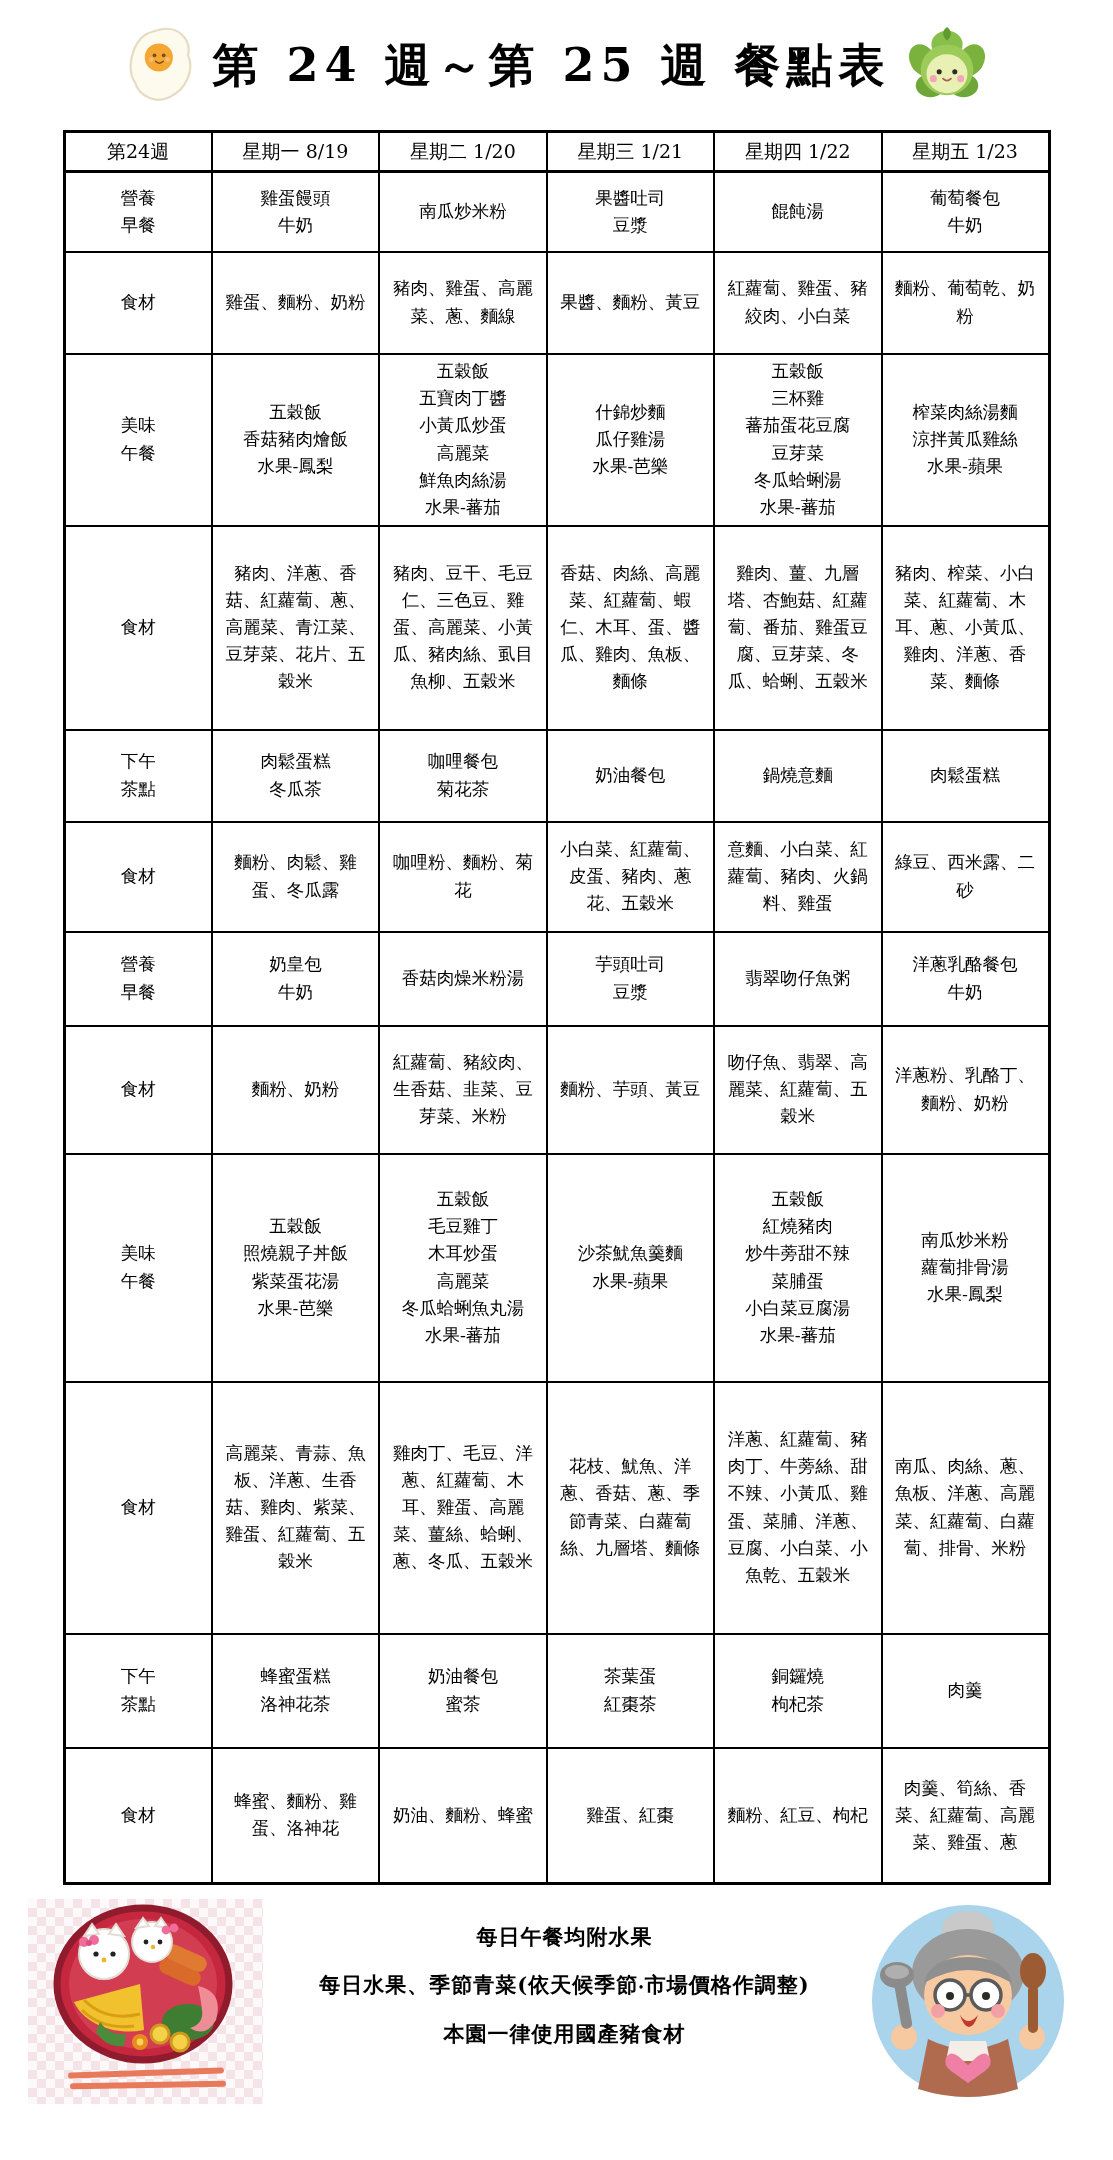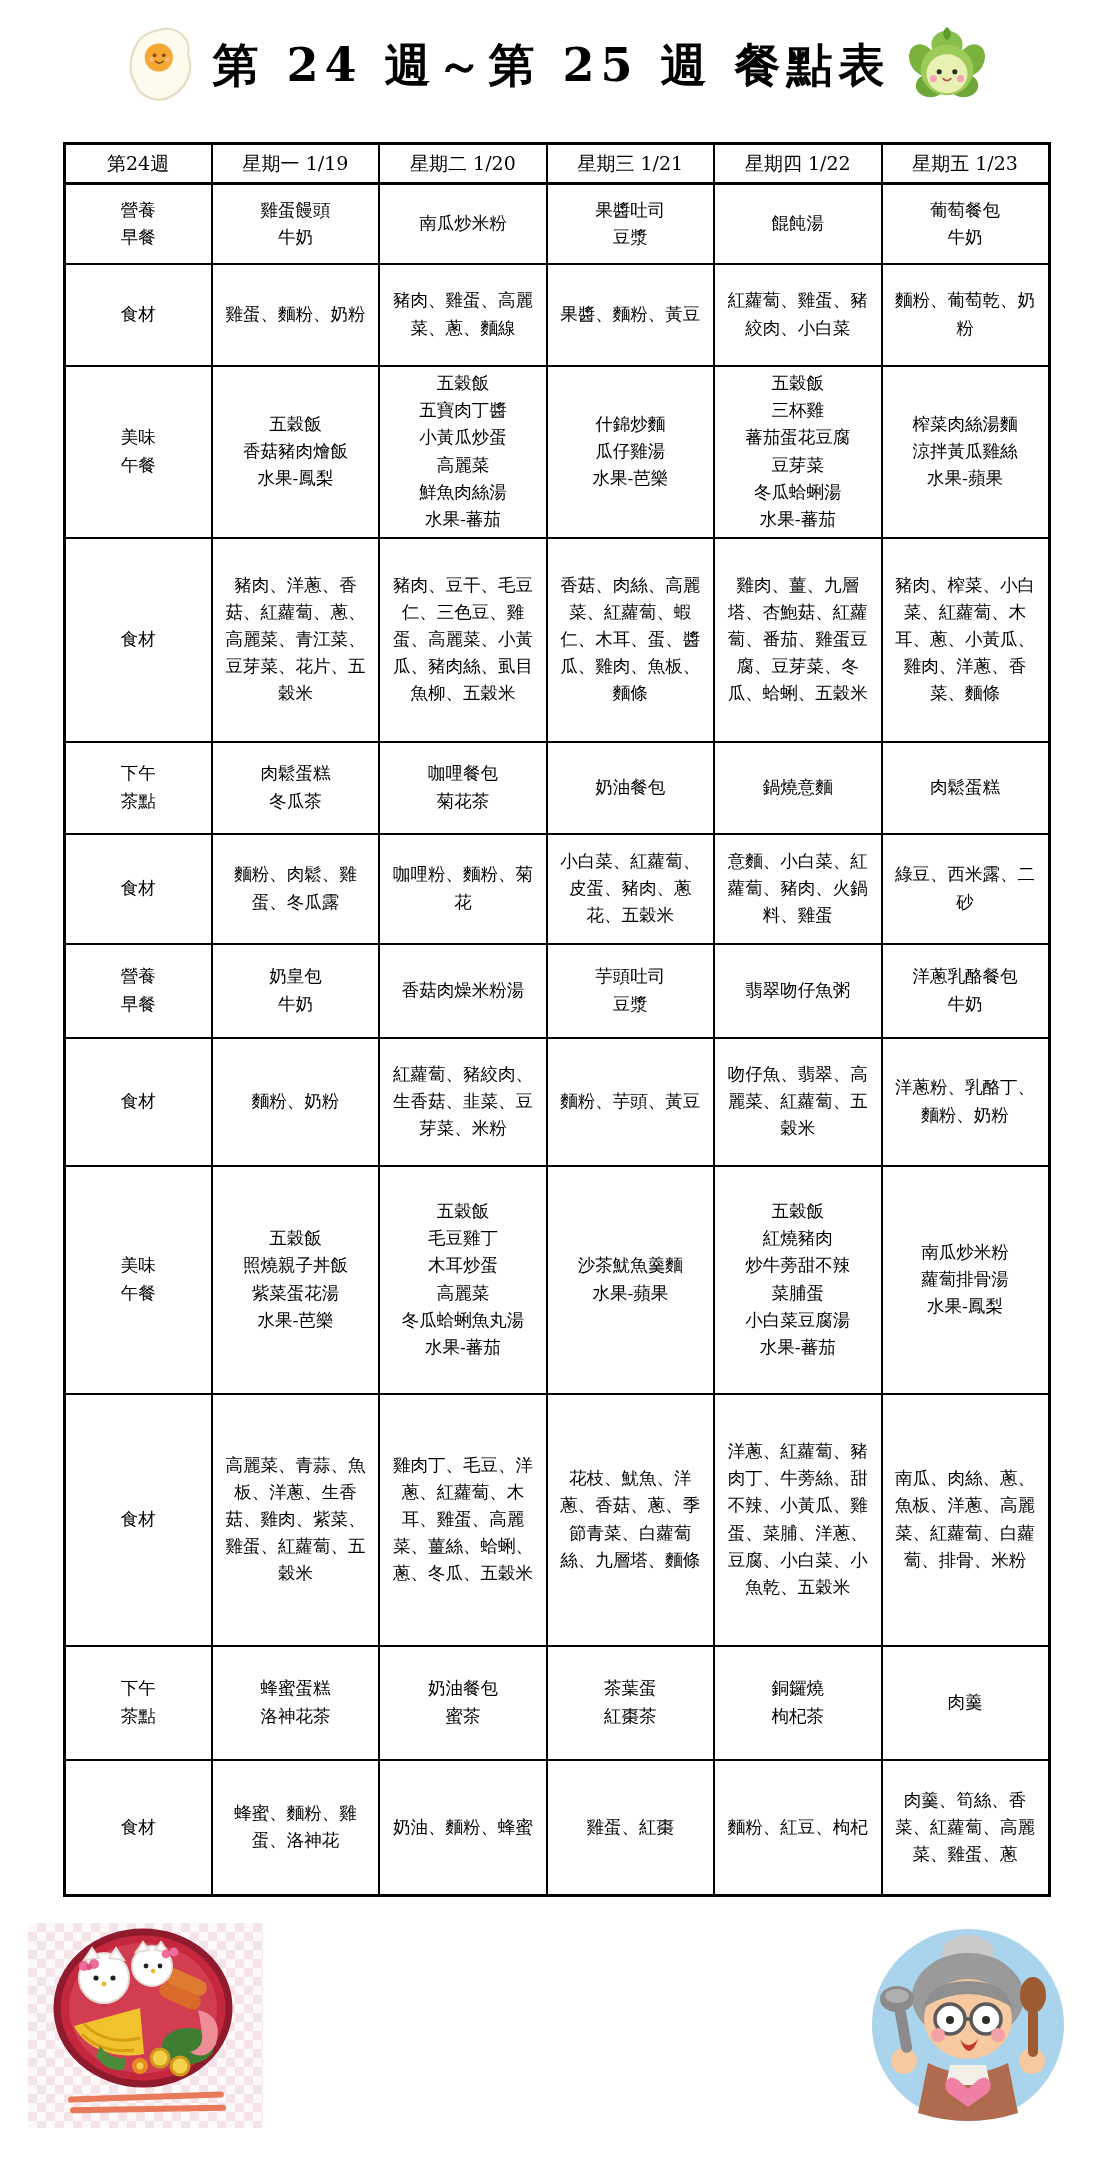--- a/index.html
+++ b/index.html
@@ -14,21 +14,21 @@
     gap:16px;padding:16px 0 10px 0;height:100px;
   }
   .page-title{
     font-size:46px;font-weight:600;letter-spacing:6px;margin:0;
     white-space:nowrap;
   }
   .title-icon{flex:0 0 auto;}
   
   table.menu{
     border-collapse:collapse;table-layout:fixed;
-    width:988px;margin:16px auto;border:3px solid #000;
+    width:988px;margin:4px auto;border:3px solid #000;
   }
   table.menu td{
     border:2px solid #000;
     text-align:center;vertical-align:middle;
     white-space:pre-line;
     padding:3px 7px;
     font-size:17.5px;line-height:1.55;
   }
   tr.hdr td{font-size:19px;border-bottom-width:3px;}
   tr.section td{border-top-width:4px;}
@@ -96,21 +96,21 @@
       <col style="width:17%">
       <col style="width:17%">
     <col style="width:17%">
       <col style="width:17%">
       <col style="width:17%">
   </colgroup>
 
   <tbody>
       <tr class="hdr" style="height:40px">
     <td class="lbl">第24週</td>
-    <td>星期一 1/19</td>
+    <td>星期一 8/19</td>
     <td>星期二 1/20</td>
     <td>星期三 1/21</td>
     <td>星期四 1/22</td>
     <td>星期五 1/23</td>
   </tr>
   <tr style="height:80px">
     <td class="lbl">營養
 早餐</td>
     <td class="meal">雞蛋饅頭
 牛奶</td>
@@ -288,20 +288,25 @@
         <circle cx="120" cy="40" r="2.4" fill="#222"></circle>
       <circle cx="113" cy="45" r="2.2" fill="#f0b429"></circle>
       <circle cx="126" cy="28" r="4.4" fill="#f06c9a"></circle>
         <circle cx="134" cy="26" r="4.4" fill="#f06c9a"></circle>
       <path d="M60 120 q10 14 26 12 l-2 12 q-18 2 -28 -14 z" fill="#4c8a3c"></path>
       <rect x="28" y="168" width="156" height="6" rx="3" fill="#e8795a" transform="rotate(-2 106 171)"></rect>
       <rect x="30" y="180" width="156" height="6" rx="3" fill="#e8795a" transform="rotate(-1 108 183)"></rect>
     </svg>
   </div>
 
+  <div class="notes">
+    <div>每日午餐均附水果</div>
+    <div>每日水果、季節青菜(依天候季節‧市場價格作調整)</div>
+    <div>本園一律使用國產豬食材</div>
+  </div>
 
   <div class="chef-wrap">
     <svg width="205" height="205" viewBox="0 0 205 205">
       <circle cx="102" cy="102" r="96" fill="#a9d4eb"></circle>
       <ellipse cx="102" cy="30" rx="26" ry="18" fill="#c9c9c9"></ellipse>
       <ellipse cx="102" cy="74" rx="56" ry="44" fill="#9a9a9a"></ellipse>
       <ellipse cx="102" cy="96" rx="44" ry="40" fill="#f6c9a0"></ellipse>
       <path d="M58 84 q44 -26 88 0 q-6 -26 -44 -26 q-38 0 -44 26 z" fill="#8f8f8f"></path>
       <circle cx="84" cy="96" r="15" fill="#fff" stroke="#5a5a5a" stroke-width="3.5"></circle>
       <circle cx="120" cy="96" r="15" fill="#fff" stroke="#5a5a5a" stroke-width="3.5"></circle>

